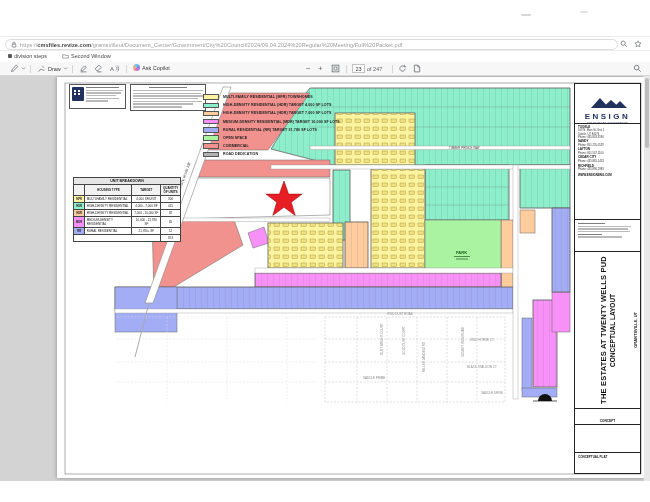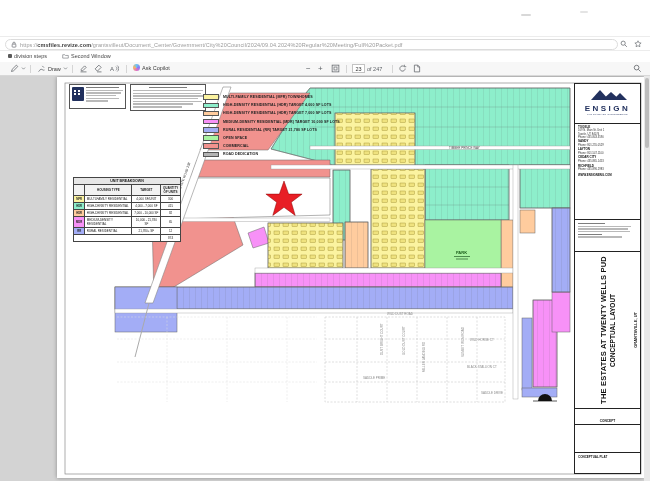--- a/index.html
+++ b/index.html
@@ -54,21 +54,21 @@
   .unit-table .t-title { font-size:3.6px; font-weight:bold; background:#e6e6e6; height:7px; }
   .unit-table th { font-weight:bold; background:#f2f2f2; }
   .unit-table td.sw { font-size:2.7px; font-weight:bold; width:11px; }
   .unit-table td.ty { text-align:left; width:46px; }
   .unit-table td.tg { width:28px; }
   .unit-table td.qy { width:18px; }
 
   
   .titleblock { position:absolute; left:517px; top:6px; width:67px; height:391px; border:1px solid #222; background:#fff; display:flex; flex-direction:column; }
   .tb-sec { border-bottom:0.8px solid #222; }
-  .tb-logo { height:40px; text-align:center; padding-top:3px; }
+  .tb-logo { height:40px; text-align:center; padding-top:11px; }
   .tb-brand { font-size:8px; font-weight:bold; color:#22315e; letter-spacing:2.5px; line-height:8px; }
   .tb-tag { font-size:2px; color:#22315e; letter-spacing:0.3px; }
   .tb-offices { height:96px; padding:2px 3px; }
   .office { margin-bottom:1.6px; }
   .o-name { font-size:3px; font-weight:bold; color:#111; line-height:3.4px; }
   .o-line { font-size:2.7px; color:#333; line-height:3.1px; }
   .website { font-size:2.9px; font-weight:bold; color:#111; margin-top:2px; }
   .tb-owner { height:32px; padding:3px; }
   .tb-title { height:157px; position:relative; display:flex; align-items:center; justify-content:center; }
   .vtext { writing-mode:vertical-rl; transform:rotate(180deg); text-align:center; }

